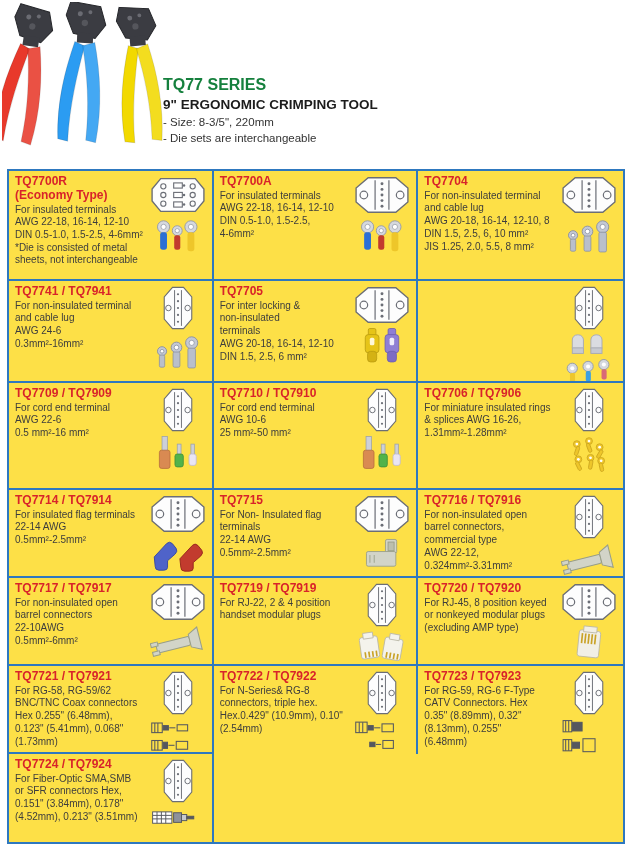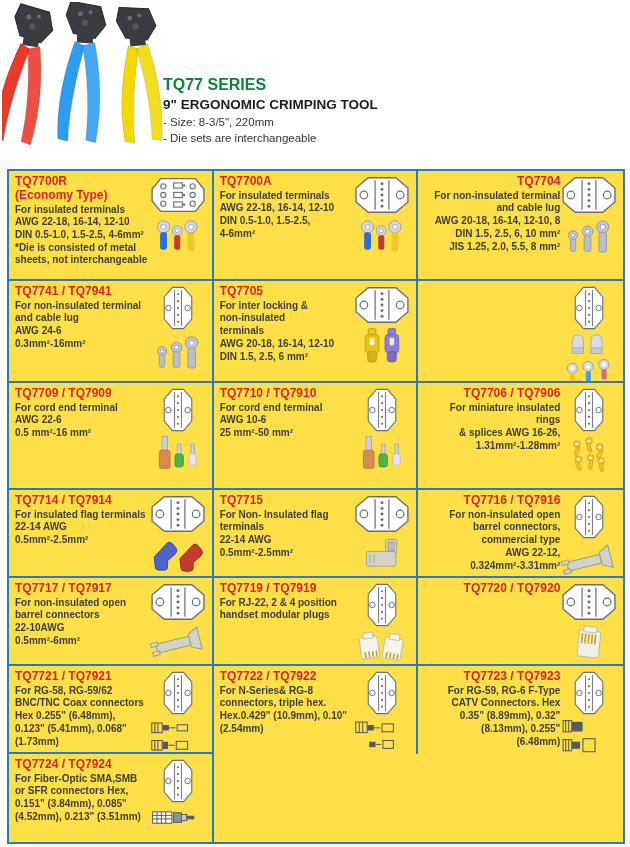--- a/index.html
+++ b/index.html
@@ -14,24 +14,24 @@
   .spec-line{color:#333;font-size:11.5px;line-height:1.35;}
 
   
   #grid{position:absolute;left:7px;top:157px;width:614px;
         border:2px solid #2e78bf;display:grid;
         grid-template-columns:1fr 1fr 1fr;
         grid-template-rows:110px 102px 107px 88px 88px 88px 88px;
         background:#fde047;margin-top:12px;}
   .cell{position:relative;border-right:2px solid #2e78bf;border-bottom:2px solid #2e78bf;
         padding:4px 5px 2px 6px;overflow:hidden;box-sizing:border-box;}
-  .cell:nth-child(3n){border-right:none;text-align:right;}
+  .cell:nth-child(3n){border-right:none;}
   .cell:nth-last-child(-n+3){border-bottom:none;}
   .model{color:#d8232a;font-weight:bold;font-size:12px;line-height:1.15;white-space:pre-line;}
-  .desc{color:#3d3d3d;font-size:10px;line-height:1.27;white-space:pre-line;margin-top:1px;font-weight:bold;}
+  .desc{color:#3d3d3d;font-size:10px;line-height:1.27;white-space:pre-line;margin-top:1px;}
   .cell-text{max-width:136px;}
   .art{position:absolute;top:5px;right:4px;width:60px;display:flex;flex-direction:column;
        align-items:center;gap:3px;}
   .die-h{width:56px;height:38px;}
   .die-v{width:32px;height:44px;}
   .thumb{width:56px;height:38px;}
 </style>
 </head>
 <body>
 
@@ -555,20 +555,23 @@
           </svg>
       <svg class="thumb">
             <use href="#t-rj2"></use>
           </svg>
         </div>
     </div>
 
     <div class="cell">
       <div class="cell-text">
           <div class="model">TQ7720 / TQ7920</div>
+      <div class="desc">For RJ-45, 8 position keyed
+or nonkeyed modular plugs
+(excluding AMP type)</div>
         </div>
       <div class="art">
           <svg class="die-h">
             <use href="#die-h"></use>
           </svg>
       <svg class="thumb">
             <use href="#t-rj1"></use>
           </svg>
         </div>
     </div>
@@ -627,21 +630,21 @@
             <use href="#t-coaxc"></use>
           </svg>
         </div>
     </div>
 
     <div class="cell">
       <div class="cell-text">
           <div class="model">TQ7724 / TQ7924</div>
       <div class="desc">For Fiber-Optic SMA,SMB
 or SFR connectors Hex,
-0.151" (3.84mm), 0.085"
+0.151" (3.84mm), 0.178"
 (4.52mm), 0.213" (3.51mm)</div>
         </div>
       <div class="art">
           <svg class="die-v">
             <use href="#die-v"></use>
           </svg>
       <svg class="thumb" style="height:24px">
             <use href="#t-fiber"></use>
           </svg>
         </div>

